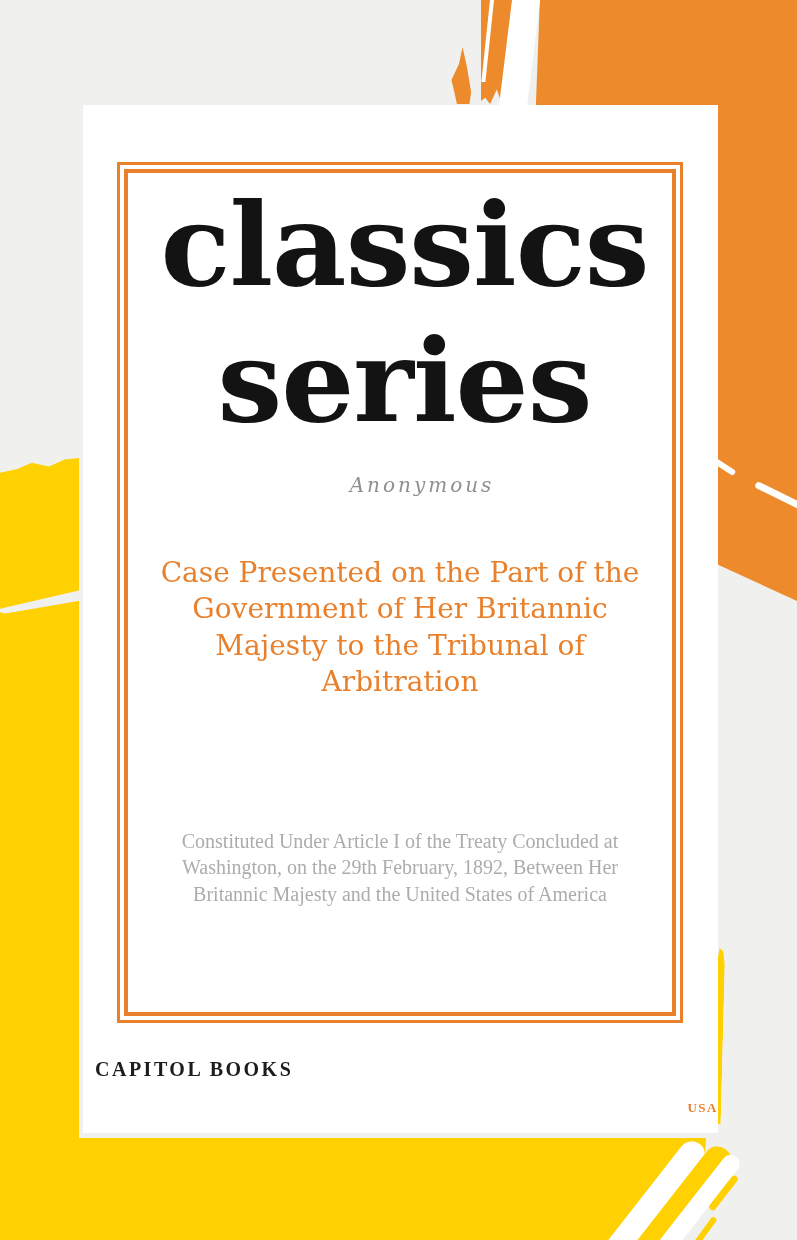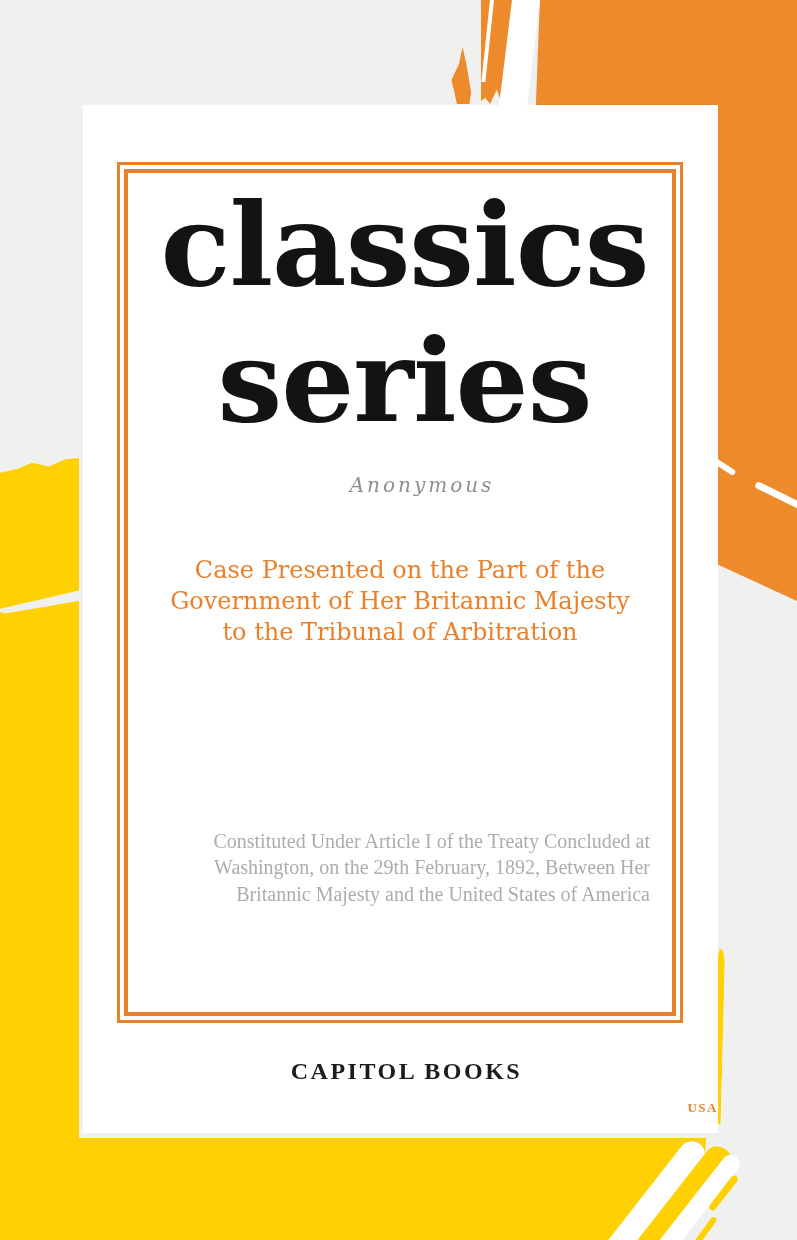--- a/index.html
+++ b/index.html
@@ -101,31 +101,31 @@
     color:#131313; text-align:center;
   }
   .author {
     position:absolute; top:300px; left:0; right:0;
     font-size:20px; font-style:italic; letter-spacing:3px;
     color:#8f8f8f; text-align:center;padding-left:44px;
   }
   .book-title {
     position:absolute; top:382px; left:50%; transform:translateX(-50%);
     width:490px;
-    font-size:24px; line-height:1.3; color:#E8802C; text-align:center;
+    font-size:28px; line-height:1.3; color:#E8802C; text-align:center;
   }
   .imprint {
     position:absolute; top:655px; left:50%; transform:translateX(-50%);
     width:500px; font-family:"Liberation Serif", serif;
-    font-size:20px; line-height:1.32; color:#acacac; text-align:right;
+    font-size:20px; line-height:1.32; color:#acacac; text-align:center;
   }
   .publisher {
     position:absolute; top:953px; left:12px; right:0;
     font-family:"Liberation Serif", serif; font-weight:700;
-    font-size:24px; letter-spacing:2.5px; color:#1c1c1c; text-align:center;
+    font-size:20px; letter-spacing:2.5px; color:#1c1c1c; text-align:left;
   }
   .country {
     position:absolute; top:995px; left:0; right:0;
     font-family:"Liberation Serif", serif; font-weight:700;
     font-size:13px; letter-spacing:1.5px; color:#E8802C; text-align:right;
   }
 </style>
 </head>
 <body>
 

